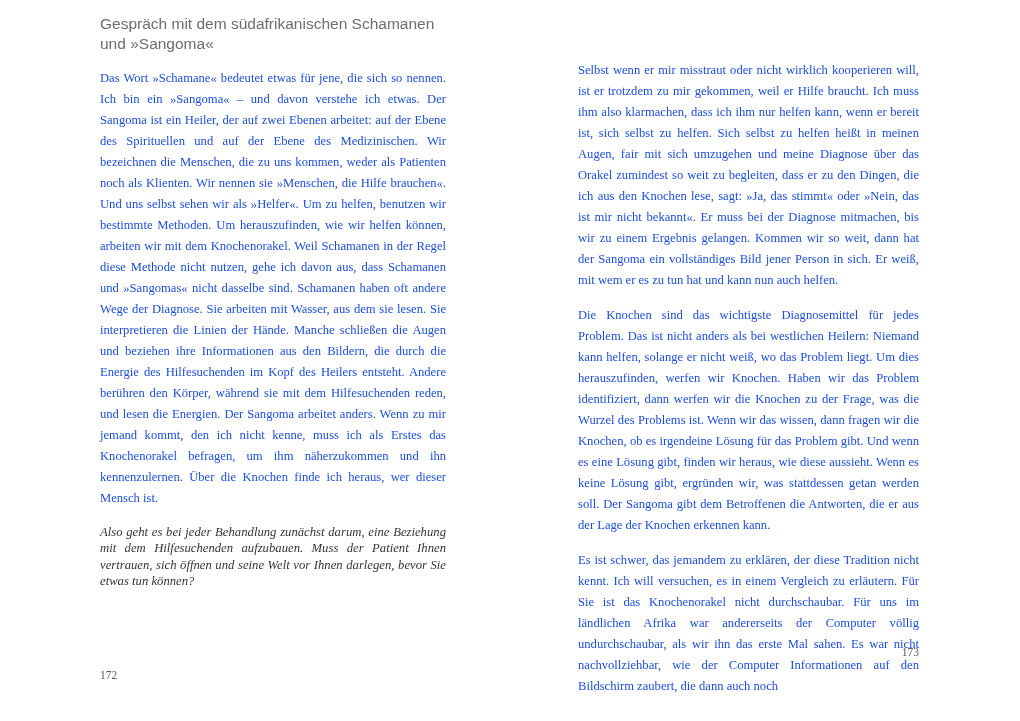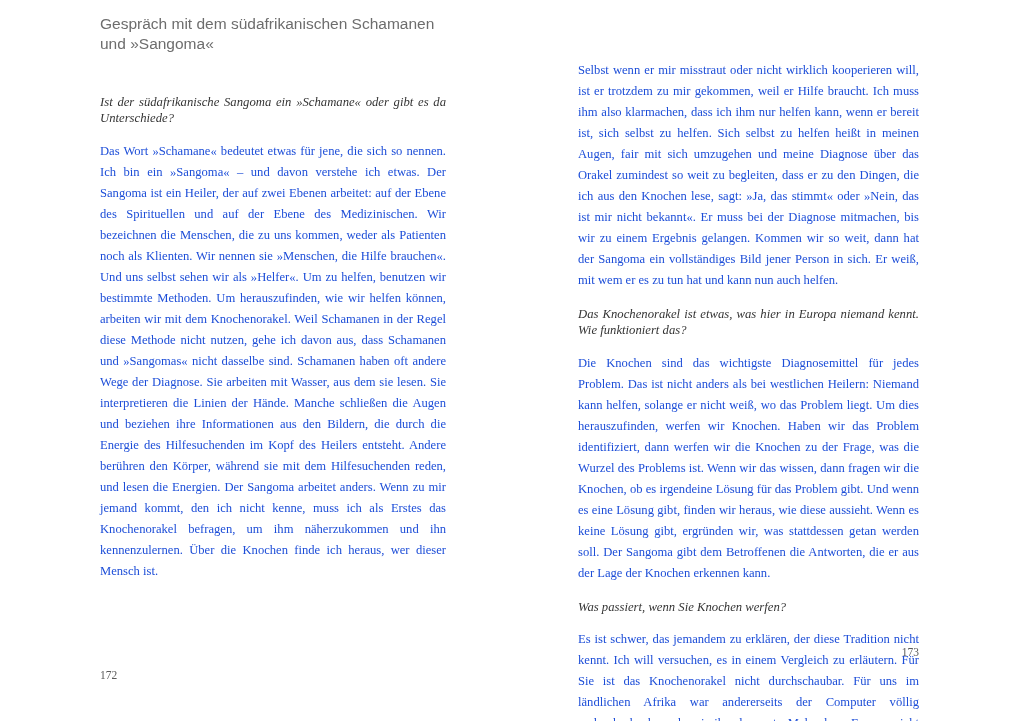--- a/index.html
+++ b/index.html
@@ -95,27 +95,25 @@
     text-align: center;
   }
 </style>
 </head>
 <body>
 
 <div class="spread">
 
   <div class="page page-left">
     <div class="chapter-subtitle">Gespräch mit dem südafrikanischen Schamanen und »Sangoma«</div>
-    <p class="question question-first">Ist der südafrikanische Sangoma ein »Schamane« oder gibt es da Unterschiede?</p>
     <p class="body-para">Das Wort »Schamane« bedeutet etwas für jene, die sich so nennen. Ich bin ein »Sangoma« – und davon verstehe ich etwas. Der Sangoma ist ein Heiler, der auf zwei Ebenen arbeitet: auf der Ebene des Spirituellen und auf der Ebene des Medizinischen. Wir bezeichnen die Menschen, die zu uns kommen, weder als Patienten noch als Klienten. Wir nennen sie »Menschen, die Hilfe brauchen«. Und uns selbst sehen wir als »Helfer«. Um zu helfen, benutzen wir bestimmte Methoden. Um herauszufinden, wie wir helfen können, arbeiten wir mit dem Knochenorakel. Weil Schamanen in der Regel diese Methode nicht nutzen, gehe ich davon aus, dass Schamanen und »Sangomas« nicht dasselbe sind. Schamanen haben oft andere Wege der Diagnose. Sie arbeiten mit Wasser, aus dem sie lesen. Sie interpretieren die Linien der Hände. Manche schließen die Augen und beziehen ihre Informationen aus den Bildern, die durch die Energie des Hilfesuchenden im Kopf des Heilers entsteht. Andere berühren den Körper, während sie mit dem Hilfesuchenden reden, und lesen die Energien. Der Sangoma arbeitet anders. Wenn zu mir jemand kommt, den ich nicht kenne, muss ich als Erstes das Knochenorakel befragen, um ihm näherzukommen und ihn kennenzulernen. Über die Knochen finde ich heraus, wer dieser Mensch ist.</p>
+    <p class="question">Also geht es bei jeder Behandlung zunächst darum, eine Beziehung mit dem Hilfesuchenden aufzubauen. Muss der Patient Ihnen vertrauen, sich öffnen und seine Welt vor Ihnen darlegen, bevor Sie etwas tun können?</p>
     <div class="page-number page-number-left">172</div>
   </div>
 
   <div class="page page-right">
     <p class="body-para para-first">Selbst wenn er mir misstraut oder nicht wirklich kooperieren will, ist er trotzdem zu mir gekommen, weil er Hilfe braucht. Ich muss ihm also klarmachen, dass ich ihm nur helfen kann, wenn er bereit ist, sich selbst zu helfen. Sich selbst zu helfen heißt in meinen Augen, fair mit sich umzugehen und meine Diagnose über das Orakel zumindest so weit zu begleiten, dass er zu den Dingen, die ich aus den Knochen lese, sagt: »Ja, das stimmt« oder »Nein, das ist mir nicht bekannt«. Er muss bei der Diagnose mitmachen, bis wir zu einem Ergebnis gelangen. Kommen wir so weit, dann hat der Sangoma ein vollständiges Bild jener Person in sich. Er weiß, mit wem er es zu tun hat und kann nun auch helfen.</p>
-    <p class="question">Das Knochenorakel ist etwas, was hier in Europa niemand kennt. Wie funktioniert das?</p>
     <p class="body-para">Die Knochen sind das wichtigste Diagnosemittel für jedes Problem. Das ist nicht anders als bei westlichen Heilern: Niemand kann helfen, solange er nicht weiß, wo das Problem liegt. Um dies herauszufinden, werfen wir Knochen. Haben wir das Problem identifiziert, dann werfen wir die Knochen zu der Frage, was die Wurzel des Problems ist. Wenn wir das wissen, dann fragen wir die Knochen, ob es irgendeine Lösung für das Problem gibt. Und wenn es eine Lösung gibt, finden wir heraus, wie diese aussieht. Wenn es keine Lösung gibt, ergründen wir, was stattdessen getan werden soll. Der Sangoma gibt dem Betroffenen die Antworten, die er aus der Lage der Knochen erkennen kann.</p>
-    <p class="question">Was passiert, wenn Sie Knochen werfen?</p>
     <p class="body-para">Es ist schwer, das jemandem zu erklären, der diese Tradition nicht kennt. Ich will versuchen, es in einem Vergleich zu erläutern. Für Sie ist das Knochenorakel nicht durchschaubar. Für uns im ländlichen Afrika war andererseits der Computer völlig undurchschaubar, als wir ihn das erste Mal sahen. Es war nicht nachvollziehbar, wie der Computer Informationen auf den Bildschirm zaubert, die dann auch noch</p>
     <div class="page-number page-number-right">173</div>
   </div>
 
 </div>
 
 </body></html>

